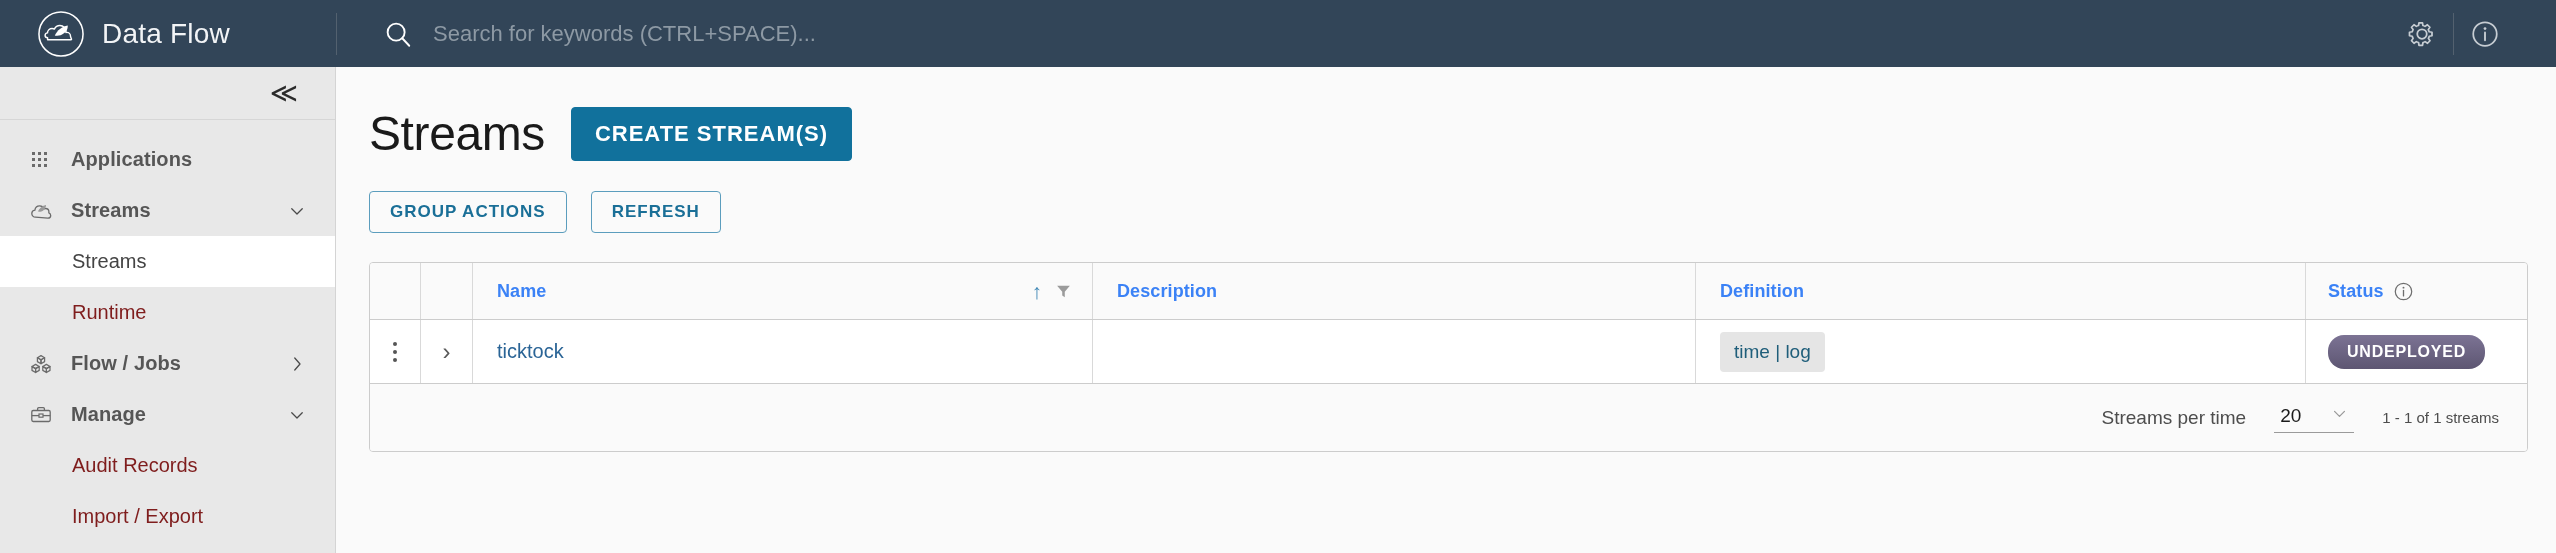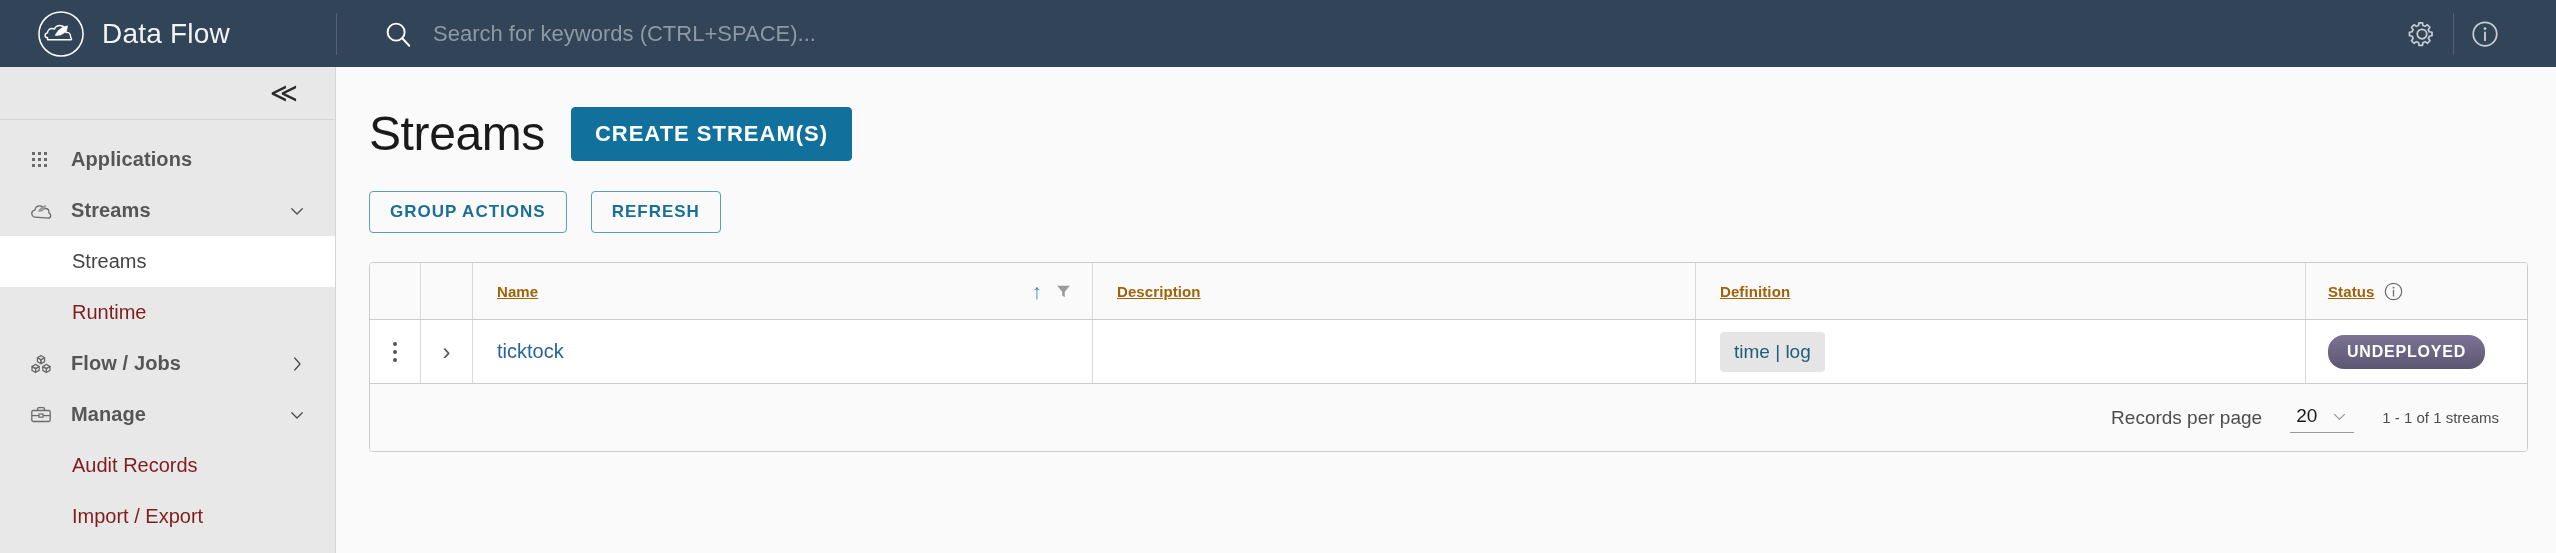--- a/index.html
+++ b/index.html
@@ -155,22 +155,22 @@
             border-left: 1px solid #d9d9d9; padding-left: 24px; }
   .c-desc { flex: 1; min-width: 0; display: flex; align-items: center;
             border-left: 1px solid #d9d9d9; padding-left: 24px; }
   .c-def  { width: 610px; min-width: 610px; display: flex; align-items: center;
             border-left: 1px solid #d9d9d9; padding-left: 24px; }
   .c-stat { width: 222px; min-width: 222px; display: flex; align-items: center;
             border-left: 1px solid #d9d9d9; padding-left: 22px; text-align: right; }
   .thead .c-menu, .thead .c-exp { border-left: none; }
   .thead .c-exp { border-left: 1px solid #d9d9d9; }
   .th-text {
-    font-size: 15px; color: #a16207; font-weight: 700;
-    white-space: nowrap; letter-spacing: 0.1px; text-decoration: underline;
+    font-size: 18px; color: #3b82f6; font-weight: 700;
+    white-space: nowrap; letter-spacing: 0.1px;
   }
   .sort-group { margin-left: auto; display: flex; align-items: center; gap: 13px; padding-right: 20px; }
   .sort-arrow { color: #3f87b5; font-size: 21px; line-height: 1; cursor: pointer; }
   .filter-icon { width: 17px; height: 17px; cursor: pointer; }
   .info-circle { width: 21px; height: 21px; margin-left: 9px; cursor: pointer; }
   .kebab { display: flex; flex-direction: column; gap: 4px; cursor: pointer; padding: 6px; }
   .kebab i { width: 4px; height: 4px; border-radius: 50%; background: #555; display: block; }
   .chev-right { color: #5a5a5a; font-size: 24px; line-height: 1; cursor: pointer; }
   .name-link {
     font-size: 20px; color: #2a6496; cursor: pointer;
@@ -186,21 +186,21 @@
     color: #fff; font-size: 16px; font-weight: 700; letter-spacing: 0.8px;
     padding: 8px 19px; border-radius: 16px; white-space: nowrap;
   }
   .tfoot {
     height: 67px; background: #fafafa;
     display: flex; align-items: center; justify-content: flex-end;
     padding-right: 28px; gap: 28px;
   }
   .foot-label { font-size: 19px; color: #4d4d4d; white-space: nowrap; }
   .page-select {
-    display: flex; align-items: center; gap: 14px;
+    display: flex; gap: 30px;
     border-bottom: 1px solid #9a9a9a; padding: 3px 6px 5px 6px; cursor: pointer;
   }
   .page-select-value { font-size: 19px; color: #1a1a1a; }
   .page-select svg { width: 17px; height: 17px; }
   .foot-count { font-size: 15px; color: #4d4d4d; white-space: nowrap; }
 </style>
 </head>
 <body>
 
 <div class="app">
@@ -403,21 +403,21 @@
           </div>
           <div class="c-def">
             <span class="def-chip">time | log</span>
           </div>
           <div class="c-stat">
             <span class="status-badge">UNDEPLOYED</span>
           </div>
         </div>
 
         <div class="tfoot">
-          <span class="foot-label">Records per page</span>
+          <span class="foot-label">Streams per time</span>
           <span class="page-select">
             <span class="page-select-value">20</span>
             <svg viewBox="0 0 24 24">
               <polyline points="5,9 12,16 19,9" fill="none" stroke="#9a9a9a" stroke-width="1.8" stroke-linecap="round" stroke-linejoin="round"></polyline>
             </svg>
           </span>
           <span class="foot-count">1 - 1 of 1 streams</span>
         </div>
 
       </div>

